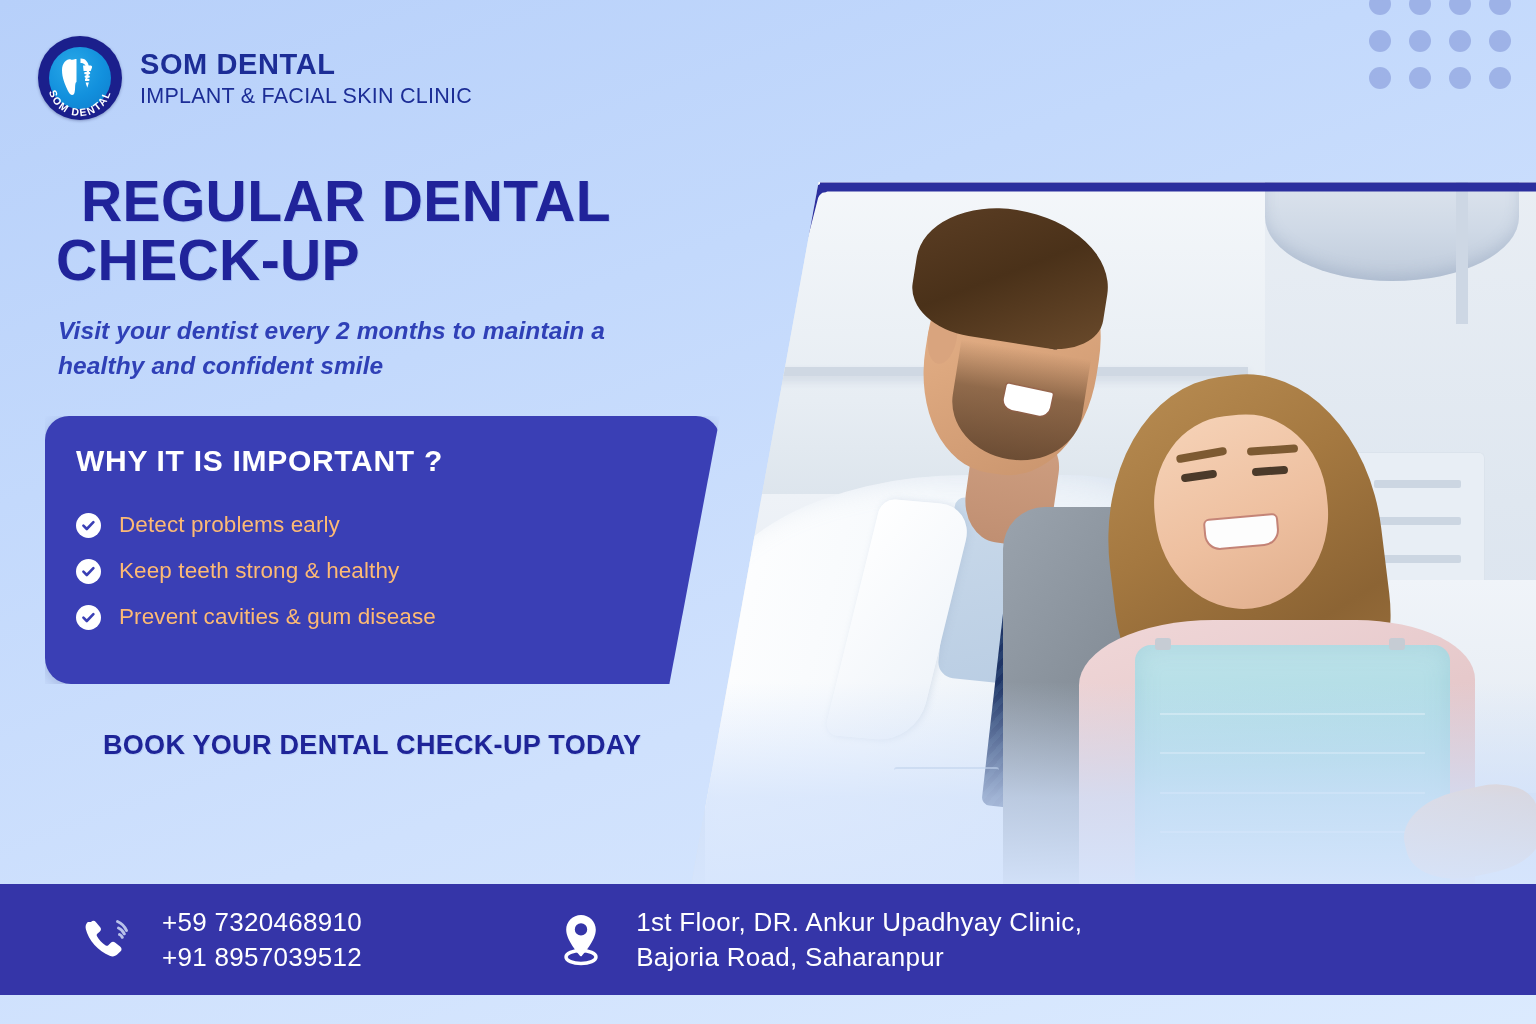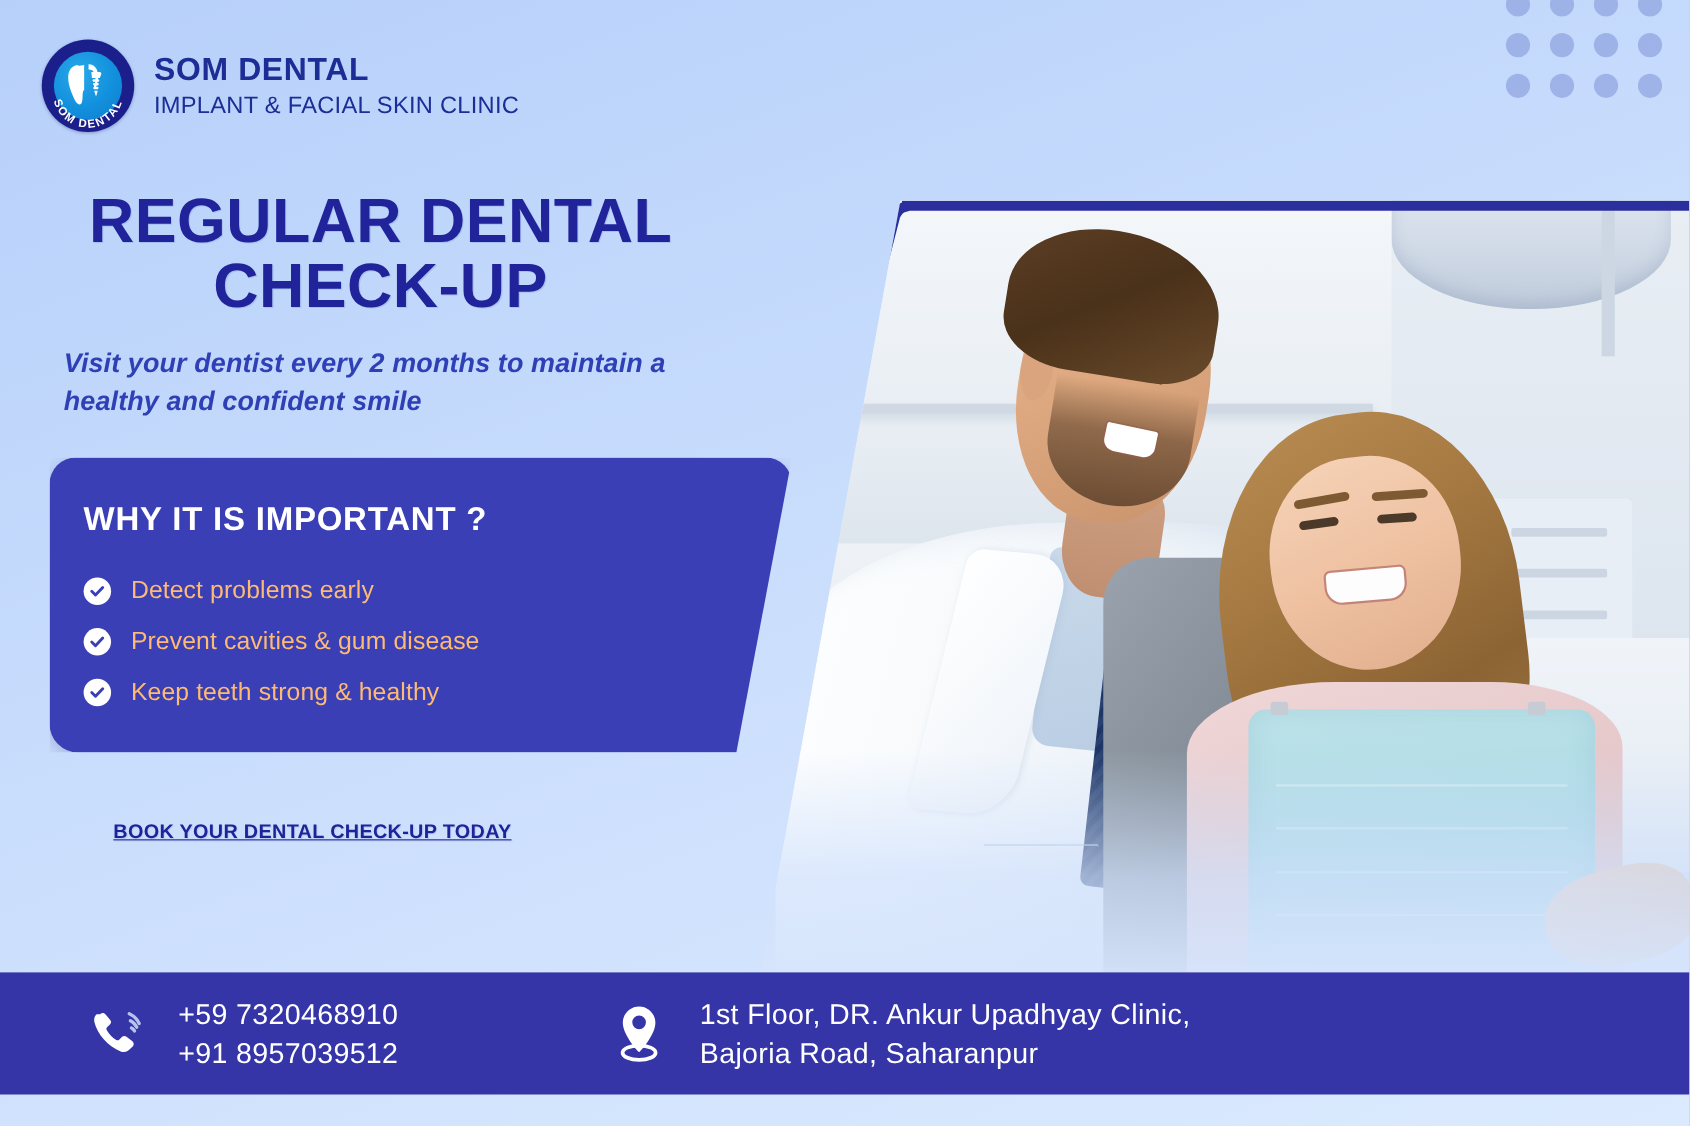--- a/index.html
+++ b/index.html
@@ -66,40 +66,40 @@
   }
 
   
   .headline {
     position:absolute; left:56px; top:172px; width:580px;
     font-size:57px; font-weight:bold; color:#20239a;
     line-height:1.03; letter-spacing:.4px;
     text-shadow:1px 1px 0 rgba(120,150,220,.35);
   }
   .headline .l1 { display:block; text-align:center; }
-  .headline .l2 { display:block; text-align:center; }
+  .headline .l2 { display:block; }
 
   
   .subtitle {
     position:absolute; left:58px; top:314px; width:600px;
     font-size:24.5px; font-style:italic; font-weight:bold;
     color:#2f40b7; line-height:1.42; letter-spacing:.1px;
   }
 
   
   .info-card {
     position:absolute; left:45px; top:416px;
     width:675px; height:268px;
     background:#3a3fb5;
     border-radius:24px 24px 24px 26px;
     clip-path:polygon(0 0, 100% 0, 92.5% 100%, 0% 100%);
     box-shadow:0 4px 14px rgba(30,40,120,.22);
   }
   .info-card .card-inner {
-    padding:40px 0 0 31px;
+    padding:28px 0 0 31px;
   }
   .card-title {
     font-size:30px; font-weight:bold; color:#ffffff;
     letter-spacing:.7px; margin-bottom:34px;
   }
   .bullets { list-style:none; }
   .bullets li {
     display:flex; align-items:center; gap:18px;
     margin-bottom:20px;
   }
@@ -107,25 +107,24 @@
     flex:0 0 auto; width:25px; height:25px; border-radius:50%;
     background:#ffffff; display:flex; align-items:center; justify-content:center;
   }
   .check-icon svg { display:block; }
   .bullet-text {
     font-size:22.5px; color:#fdba74; letter-spacing:.1px;
   }
 
   
   .cta {
-    position:absolute; left:103px; top:746px;
-    font-size:18px; font-weight:bold; color:#1e2498;
+    position:absolute; left:103px; top:730px;
+    font-size:27px; font-weight:bold; color:#1e2498;
     letter-spacing:.3px;
     text-shadow:1px 1px 0 rgba(140,165,225,.3);
-    text-decoration:underline;
   }
 
   
   .photo-panel {
     position:absolute; left:690px; top:182px;
     width:846px; height:710px;
     clip-path:polygon(15.2% 0%, 100% 0%, 100% 100%, 0% 100%);
     overflow:hidden;
   }
   .photo-border {
@@ -432,29 +431,29 @@
             </svg>
           </span>
           <span class="bullet-text">Detect problems early</span>
         </li>
         <li>
           <span class="check-icon">
             <svg width="15" height="15" viewBox="0 0 15 15" aria-hidden="true">
               <path d="M2.4 7.6 L5.8 11 L12.4 4.1" stroke="#3a3fb5" stroke-width="2.6" fill="none" stroke-linecap="round" stroke-linejoin="round"></path>
             </svg>
           </span>
-          <span class="bullet-text">Prevent cavities &amp; gum disease</span>
+          <span class="bullet-text">Keep teeth strong &amp; healthy</span>
         </li>
         <li>
           <span class="check-icon">
             <svg width="15" height="15" viewBox="0 0 15 15" aria-hidden="true">
               <path d="M2.4 7.6 L5.8 11 L12.4 4.1" stroke="#3a3fb5" stroke-width="2.6" fill="none" stroke-linecap="round" stroke-linejoin="round"></path>
             </svg>
           </span>
-          <span class="bullet-text">Keep teeth strong &amp; healthy</span>
+          <span class="bullet-text">Prevent cavities &amp; gum disease</span>
         </li>
       </ul>
     </div>
   </div>
 
   <div class="photo-panel">
     <div class="photo">
       <div class="bg-lamp"></div>
       <div class="bg-lamp-arm"></div>
       <div class="bg-cabinet"></div>

